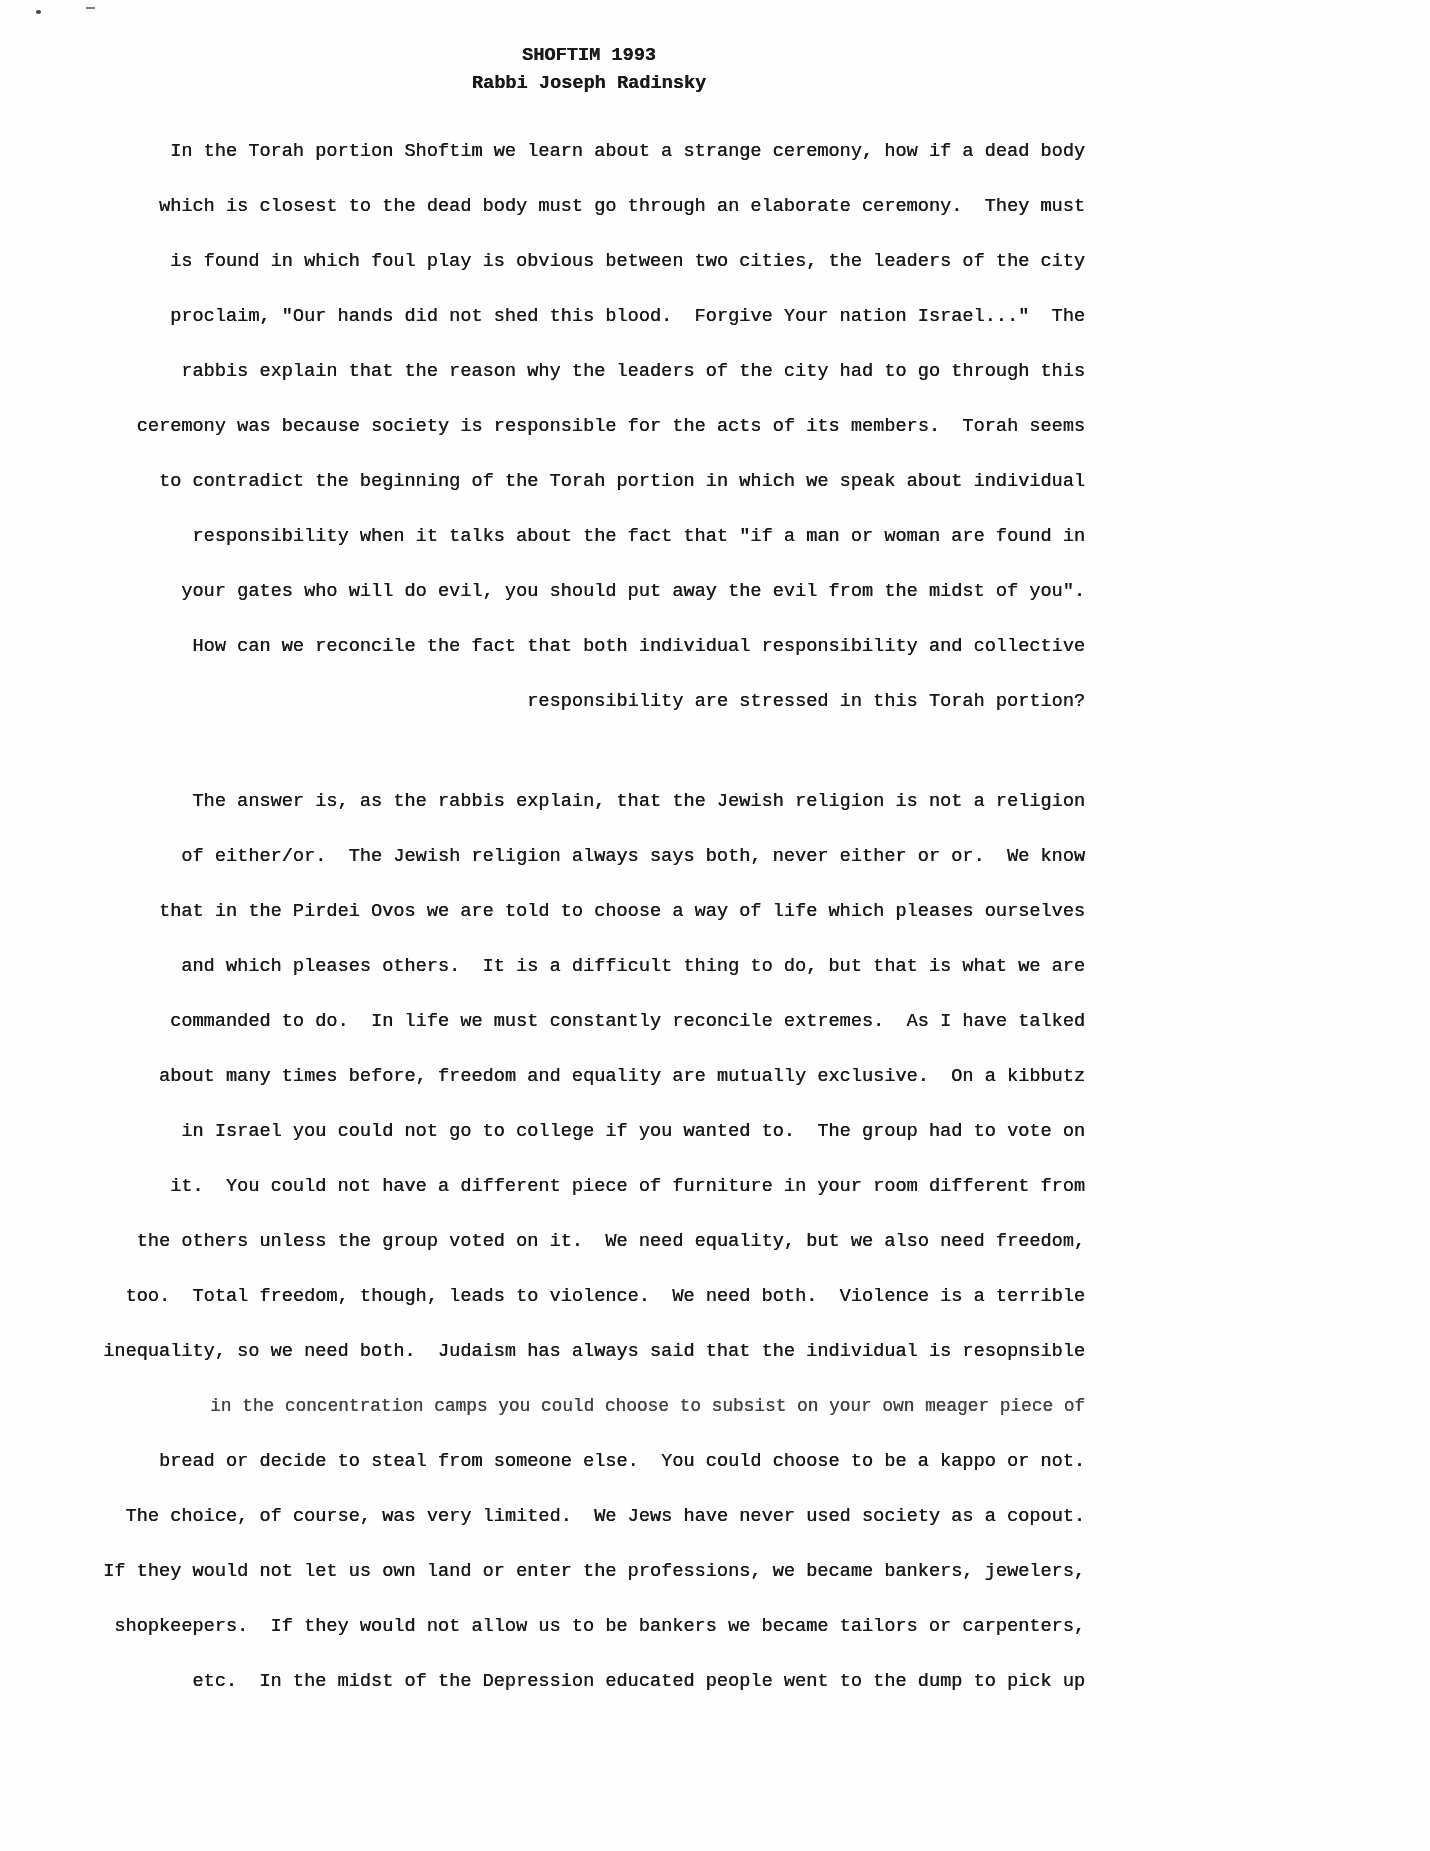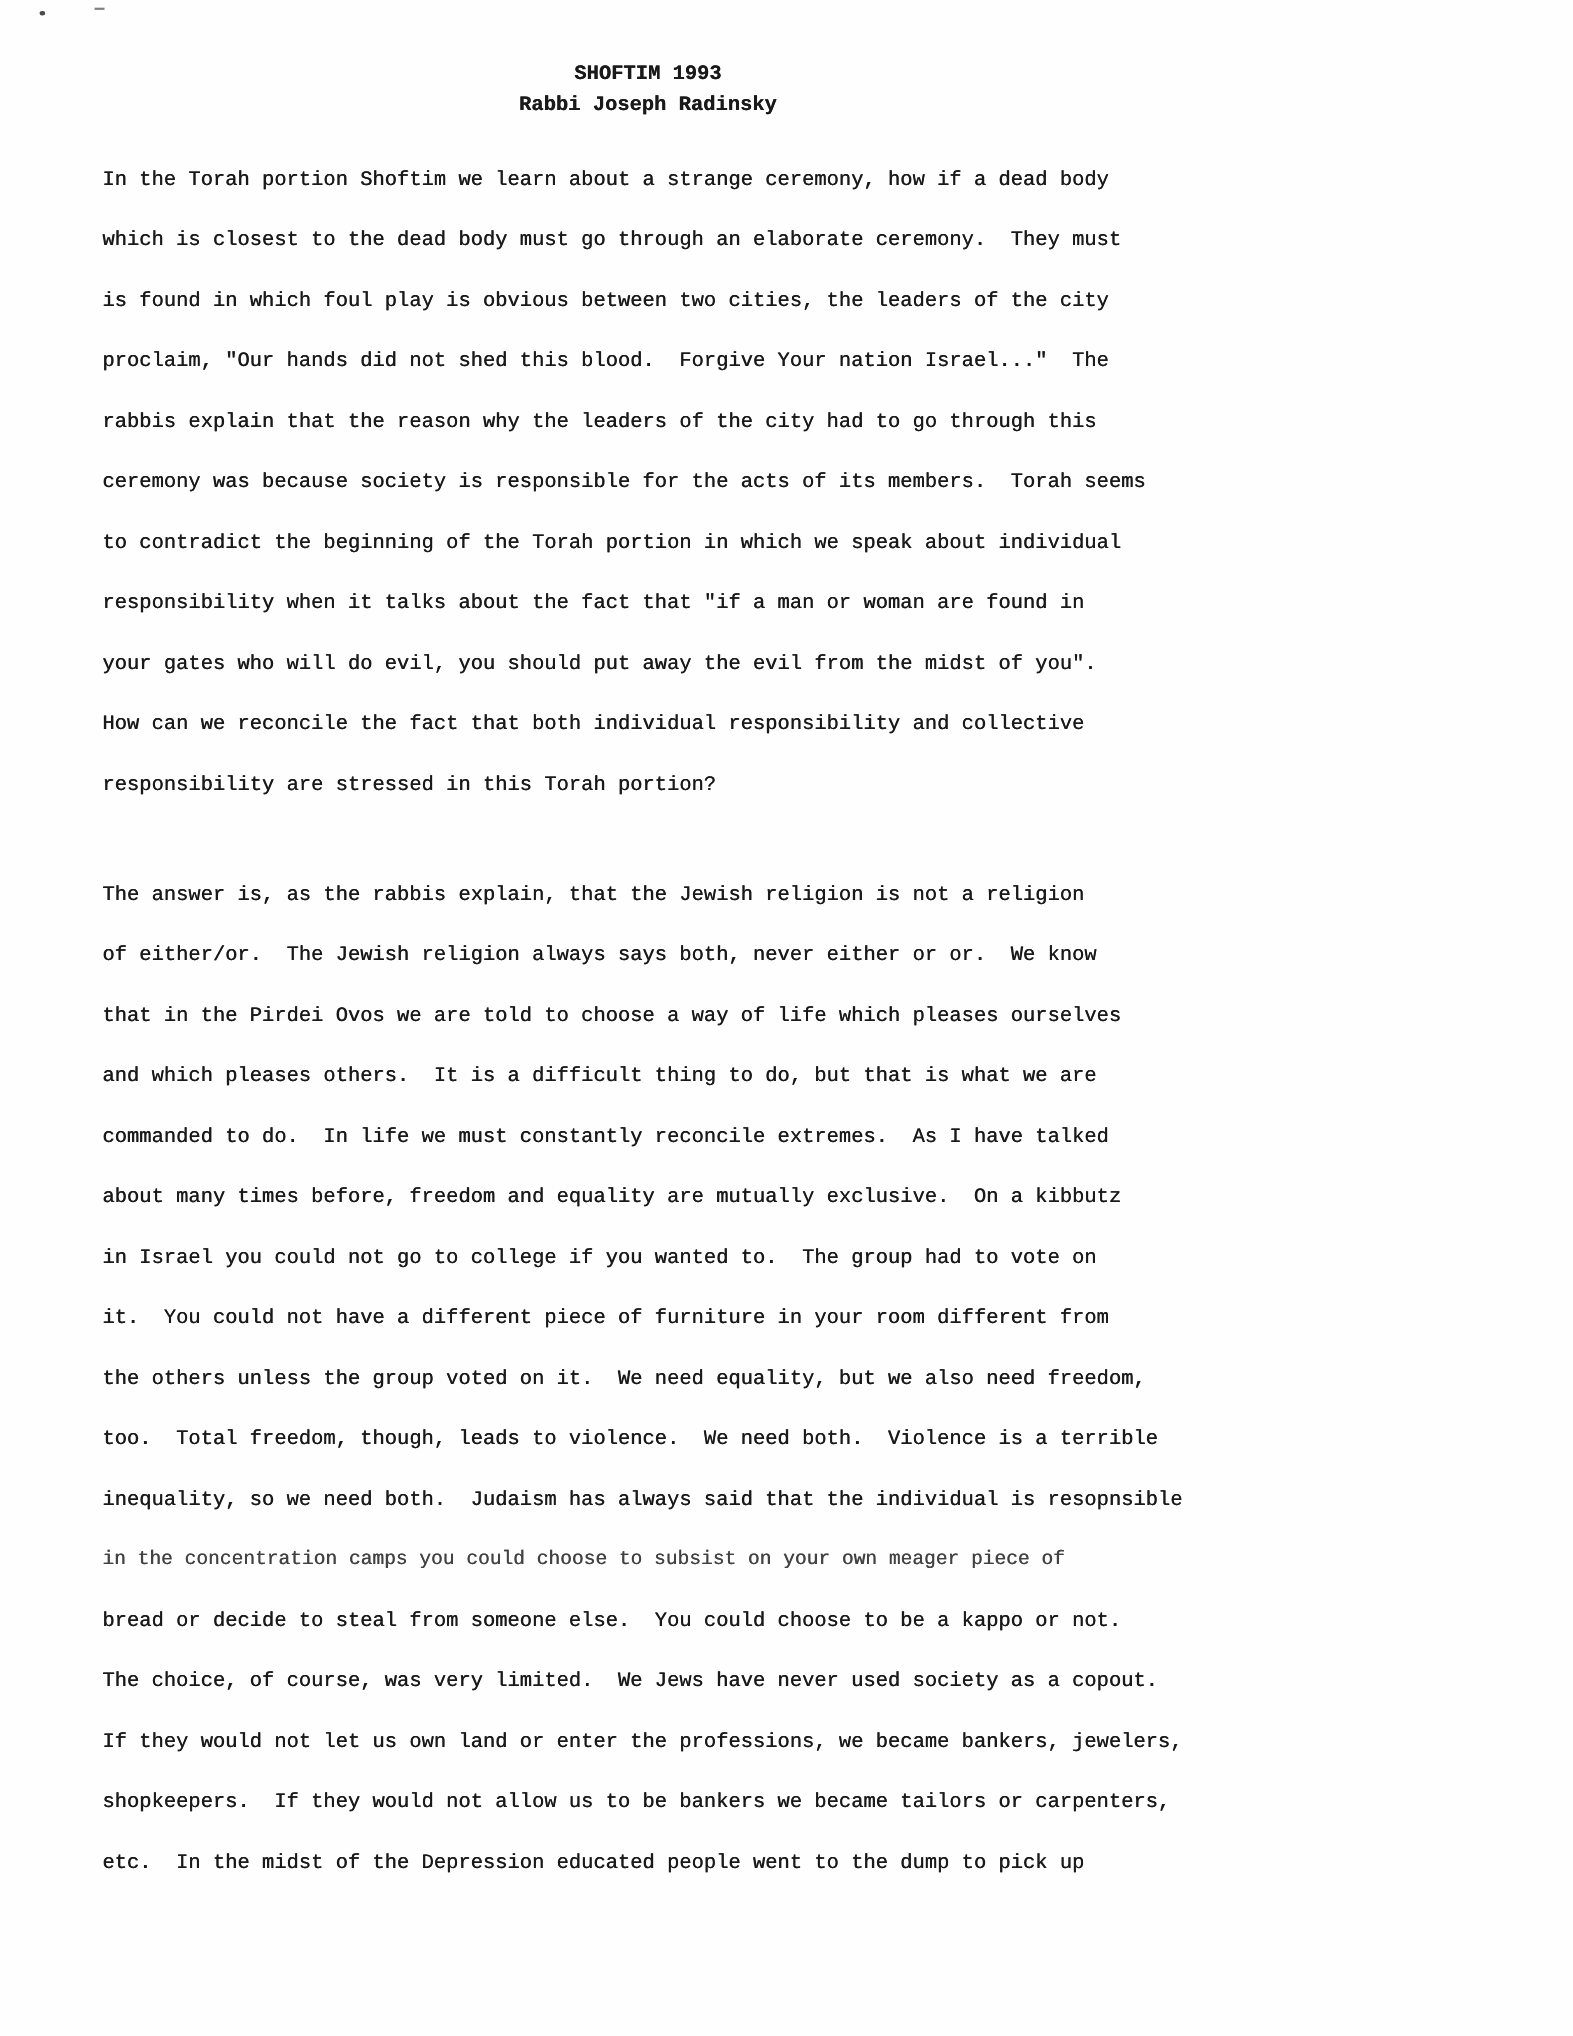--- a/index.html
+++ b/index.html
@@ -12,37 +12,38 @@
     width: 1430px;
     height: 1851px;
     background: #fefefe;
     overflow: hidden;
     font-family: "Liberation Mono", "DejaVu Sans Mono", monospace;
     color: #1a1a1a;
   }
   .content {
     position: absolute;
     left: 93px;
-    top: 12px;
+    top: 0;
     width: 992px;
   }
   .titles {
     margin-top: 42px;
     text-align: center;
     font-size: 18.6px;
     font-weight: 700;
   }
   .title-line {
     height: 28px;
     line-height: 28px;
     white-space: pre;
     text-shadow: 0.3px 0 0 currentColor;
   }
   .body-text {
     margin-top: 26px;
+    text-align: right;
   }
   .paragraph {
     margin: 0;
   }
   .paragraph-2 {
     margin-top: 45px;
   }
   .line {
     height: 55px;
     line-height: 55px;

